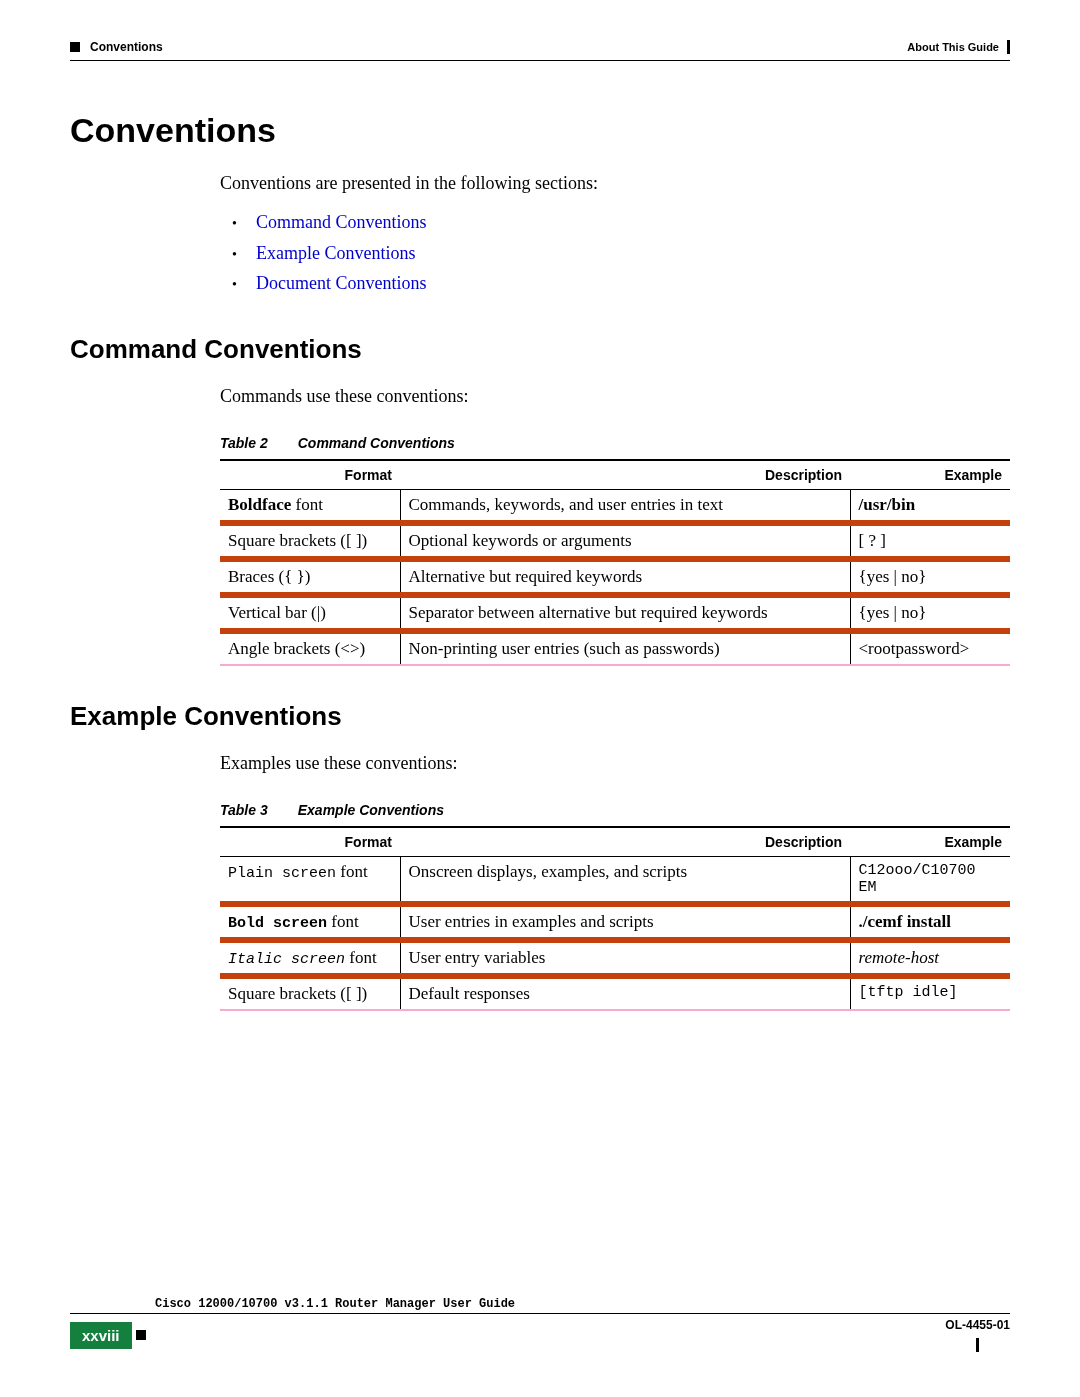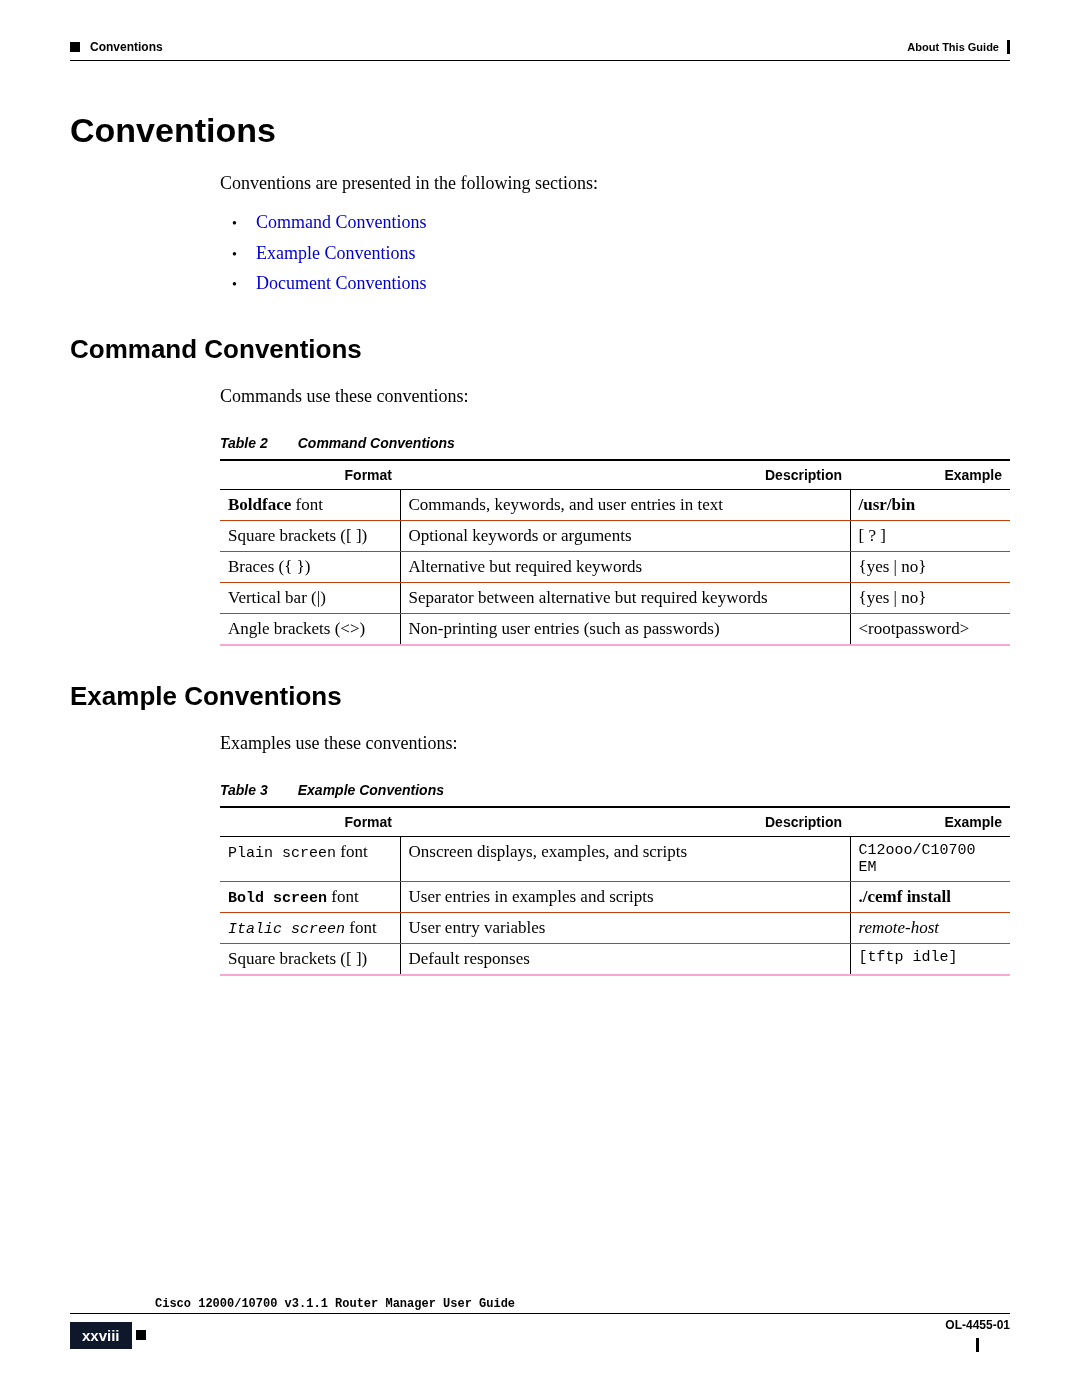--- a/index.html
+++ b/index.html
@@ -85,21 +85,21 @@
       font-family: Arial, Helvetica, sans-serif;
       font-size: 14px;
       text-align: right;
       border-bottom: 1px solid #000;
       border-top: 2px solid #000;
       padding: 6px 8px;
       font-weight: bold;
     }
     td {
       border-right: 1px solid #000;
-      border-bottom: 1px solid #c2410c;
+      border-bottom: 6px solid #c2410c;
       padding: 5px 8px;
       vertical-align: top;
     }
     td:last-child { border-right: none; }
     tbody tr:last-child td { border-bottom: 2px solid #f9a8d4; }
 
     .col1 { width: 180px; }
     .col2 { width: auto; }
     .col3 { width: 160px; }
 
@@ -120,21 +120,21 @@
       align-items: center;
     }
     .footer-left {
       display: flex;
       align-items: center;
       font-family: Arial, Helvetica, sans-serif;
       font-size: 12px;
       font-weight: bold;
     }
     .page-box {
-      background: #0f172a;
+      background: #15803d;
       color: #fff;
       padding: 5px 12px;
       font-family: Arial, Helvetica, sans-serif;
       font-weight: bold;
       font-size: 15px;
       margin-right: 4px;
     }
     .page-sq { width: 10px; height: 10px; background: #000; margin-right: 14px; }
     .footer-right {
       display: flex;

